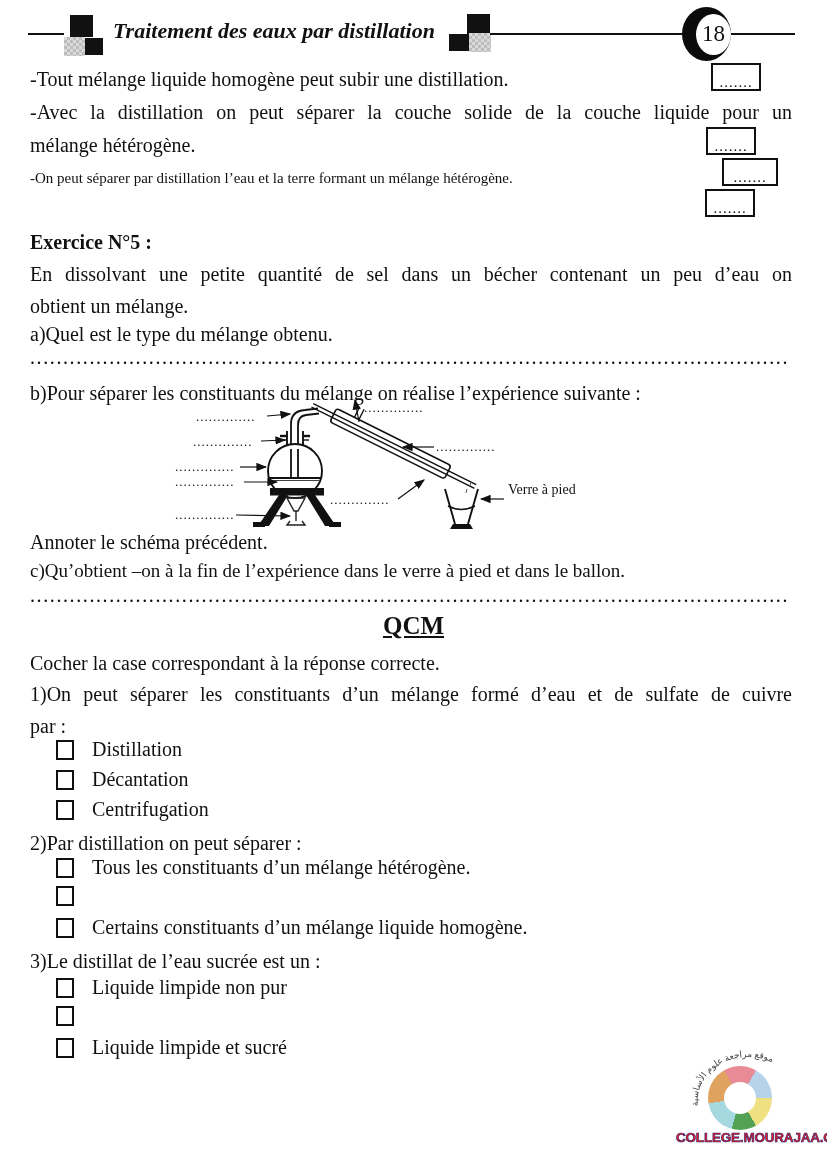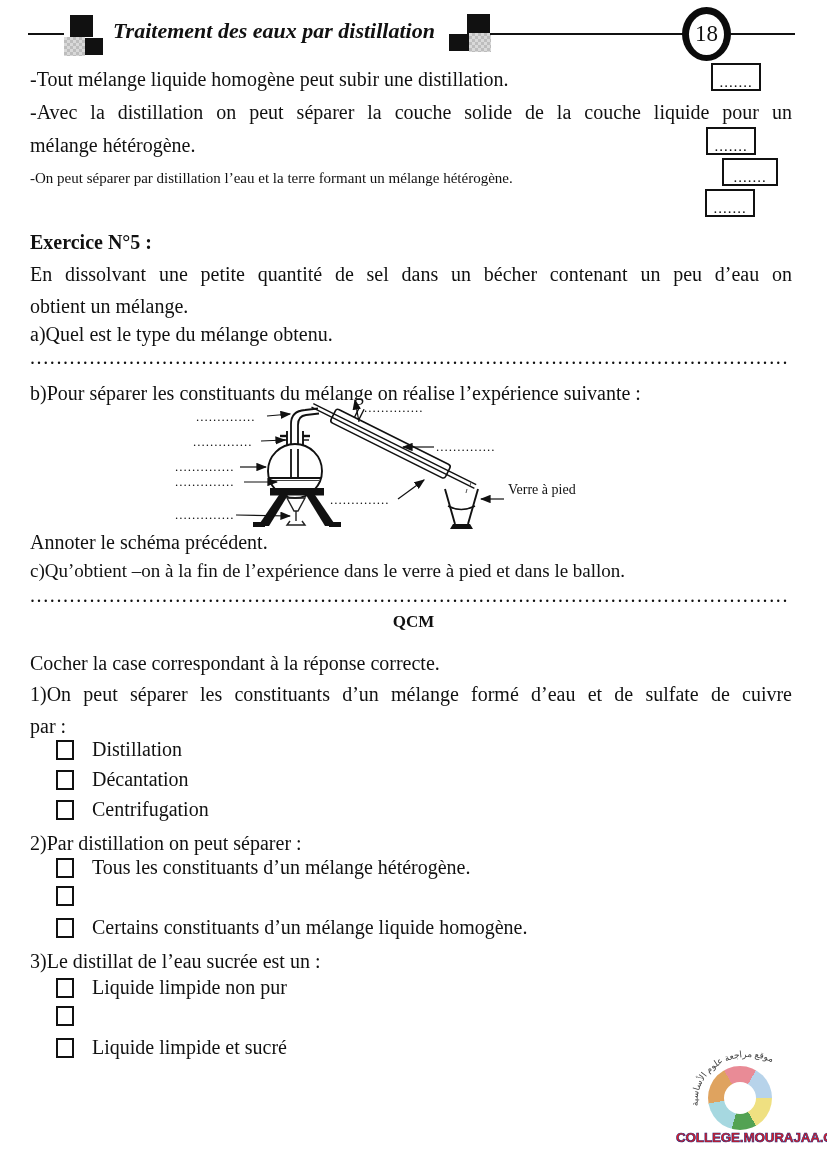--- a/index.html
+++ b/index.html
@@ -8,31 +8,31 @@
     font-family:"Liberation Serif", serif;color:#111;overflow:hidden;
   }
   .abs{position:absolute;}
   .line{font-size:20px;line-height:30px;white-space:nowrap;}
   .just{text-align:justify;text-align-last:justify;white-space:normal;}
   .bold{font-weight:bold;}
   
   .rule{height:0;border-top:2px solid #111;}
   .sq-black{background:#111;}
   .sq-gray{background:#c9c9c9;background-image:repeating-conic-gradient(#bdbdbd 0 25%,#d9d9d9 0 50%);background-size:6px 6px;}
-  .badge-outer{width:49px;height:54px;background:#0b0b0b;border-radius:50%;display:flex;align-items:center;justify-content:center;}
+  .badge-outer{width:49px;height:54px;background:#0b0b0b;border-radius:50%;display:flex;align-items:center;justify-content:flex-end;}
   .badge-inner{width:35px;height:41px;background:#fff;border-radius:50%;display:flex;align-items:center;justify-content:center;font-size:23px;}
   .title{font-size:22px;font-weight:bold;font-style:italic;white-space:nowrap;}
   
   .ansbox{border:2px solid #111;width:46px;height:24px;display:flex;align-items:flex-end;justify-content:center;font-size:15px;letter-spacing:1px;line-height:14px;overflow:hidden;}
   .dotline{width:762px;overflow:hidden;font-size:20px;letter-spacing:1.6px;white-space:nowrap;}
   
   .opt-row{display:flex;align-items:center;gap:18px;}
   .cbx{width:14px;height:16px;border:2px solid #111;flex:0 0 auto;margin-left:26px;}
   .opt-label{font-size:20px;white-space:nowrap;}
-  .qcm-title{font-size:17px;font-weight:bold;}
+  .qcm-title{font-size:25px;font-weight:bold;text-decoration:underline;}
   
   .donut{width:64px;height:64px;border-radius:50%;
     background:conic-gradient(from 330deg,#e98b96 0 60deg,#b7d3ea 0 120deg,#efe081 0 180deg,#53a253 0 225deg,#a6d8e0 0 290deg,#dfa35f 0 360deg);
     display:flex;align-items:center;justify-content:center;}
   .donut-hole{width:32px;height:32px;border-radius:50%;background:#fff;}
   .watermark{font-family:"Liberation Sans",sans-serif;font-weight:bold;font-size:13.5px;letter-spacing:-0.2px;
     color:#e51d1f;-webkit-text-stroke:0.6px #22237a;white-space:nowrap;}
   svg text{font-family:"Liberation Serif",serif;}
 </style>
 </head>

